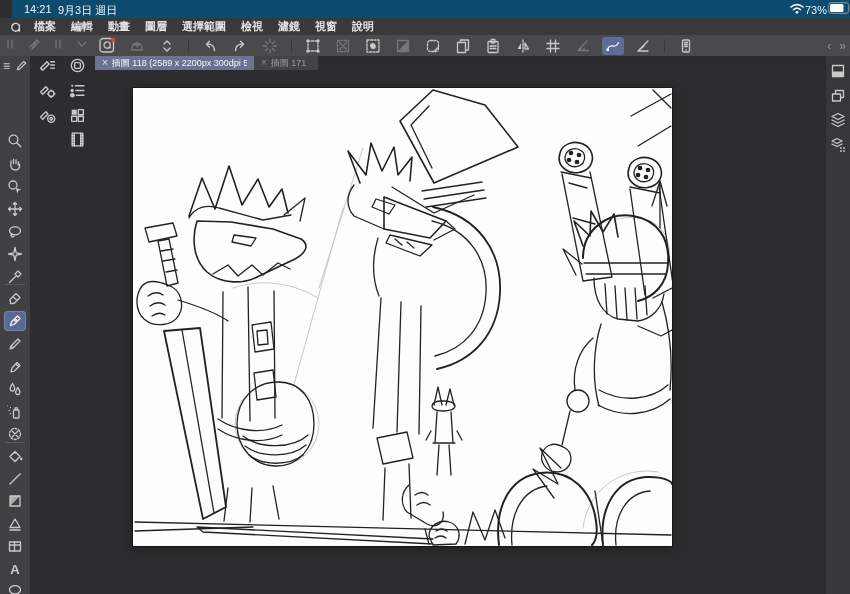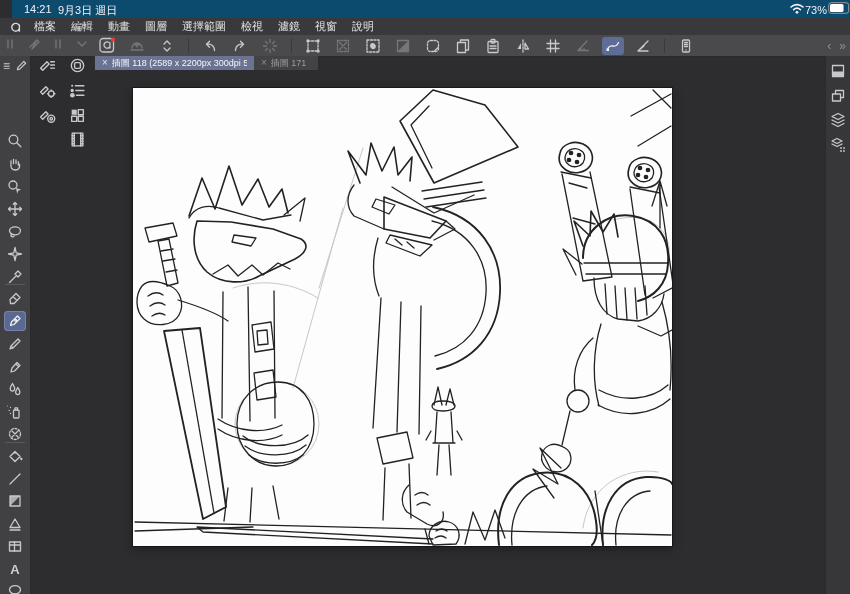--- a/index.html
+++ b/index.html
@@ -8,21 +8,21 @@
   .abs{position:absolute;}
   
   .statusbar{left:12px;top:0;width:850px;height:18px;background:#0c4a6e;display:flex;align-items:center;
              font-size:11px;font-weight:normal;color:#f2f2f2;}
   .sb-time{position:absolute;left:12px;top:3px;}
   .sb-date{position:absolute;left:46px;top:3px;}
   .sb-right{position:absolute;right:10px;top:2px;display:flex;align-items:flex-end;gap:1px;}
   
   .menubar{left:0;top:18px;width:850px;height:17px;background:#39393b;display:flex;align-items:center;}
   .menu-items{position:absolute;left:34px;top:1px;display:flex;gap:15px;font-size:11px;color:#e2e2e2;}
-  .menu-item{cursor:default;}
+  .menu-item{cursor:default;font-weight:bold;}
   .logo{position:absolute;left:9px;top:2px;}
   
   .commandbar{left:0;top:35px;width:850px;height:21px;background:#4a4a4c;border-bottom:1px solid #2a2a2c;
               display:flex;align-items:center;}
   .cb-icons{position:absolute;left:96px;top:0;height:21px;display:flex;align-items:center;gap:8px;}
   .cb-i{width:22px;height:18px;display:flex;align-items:center;justify-content:center;border-radius:3px;}
   .cb-i.sel{background:#5e6d98;}
   .cb-sep{width:1px;height:14px;background:#39393b;margin:0 2px;}
   .dock-handles{position:absolute;left:4px;top:0;height:21px;display:flex;align-items:center;gap:12px;}
   .cb-collapse{position:absolute;right:4px;top:0;height:21px;display:flex;align-items:center;gap:8px;

